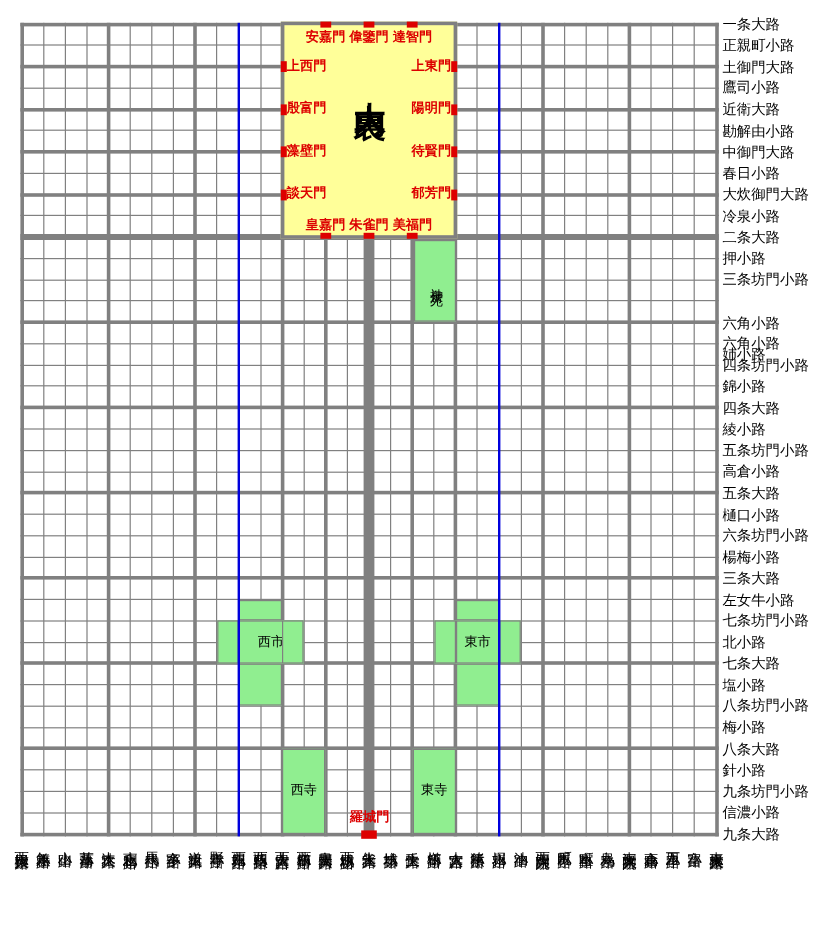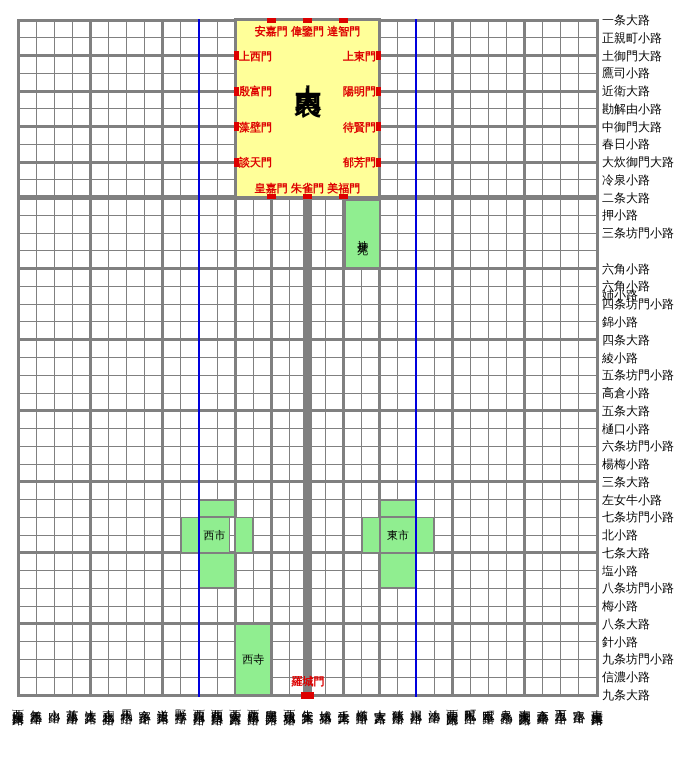--- a/index.html
+++ b/index.html
@@ -207,23 +207,24 @@
     <div class="gl" style="top: 18.5px; height: 678px; left: 542.219px; width: 1px; background: rgb(128, 128, 128); z-index: 1;"></div>
     <div class="lbl-b" style="left: 542.719px;">高倉小路</div>
     <div class="gl" style="top: 18.5px; height: 678px; left: 560.312px; width: 1px; background: rgb(128, 128, 128); z-index: 1;"></div>
     <div class="lbl-b" style="left: 560.812px;">万里小路</div>
     <div class="gl" style="top: 18.5px; height: 678px; left: 578.406px; width: 1px; background: rgb(128, 128, 128); z-index: 1;"></div>
     <div class="lbl-b" style="left: 578.906px;">富小路</div>
     <div class="gl" style="top: 18.5px; height: 678px; left: 595.5px; width: 3px; background: rgb(128, 128, 128); z-index: 2;"></div>
     <div class="lbl-b" style="left: 597px;">東京極大路</div>
     <div class="feature vtext" style="left: 344.5px; top: 200px; width: 35.5px; height: 68px;">神泉苑</div>
     <div class="feature" style="left: 198.9px; top: 499.6px; width: 36.2px; height: 17.8px;"></div>
-    <div class="feature" style="left: 198.9px; top: 517.4px; width: 31px; height: 35.5px;">西市</div>
+    <div class="feature" style="left: 198.9px; top: 517.4px; width: 54px; height: 35.5px;">西市</div>
     <div class="feature" style="left: 198.9px; top: 552.9px; width: 36.2px; height: 35.5px;"></div>
     <div class="feature" style="left: 180.8px; top: 517.4px; width: 18.1px; height: 35.5px;"></div>
     <div class="feature" style="left: 235.1px; top: 517.4px; width: 18.1px; height: 35.5px;"></div>
     <div class="feature" style="left: 379.9px; top: 499.6px; width: 36.2px; height: 17.8px;"></div>
     <div class="feature" style="left: 379.9px; top: 517.4px; width: 36.2px; height: 35.5px;">東市</div>
     <div class="feature" style="left: 379.9px; top: 552.9px; width: 36.2px; height: 35.5px;"></div>
     <div class="feature" style="left: 361.8px; top: 517.4px; width: 18.1px; height: 35.5px;"></div>
     <div class="feature" style="left: 416.1px; top: 517.4px; width: 18.1px; height: 35.5px;"></div>
     <div class="feature" style="left: 235.1px; top: 623.9px; width: 36.2px; height: 71.1px;">西寺</div>
+    <div class="feature" style="left: 343.7px; top: 623.9px; width: 36.2px; height: 71.1px;">東寺</div>
   </div>
 
 </body></html>

